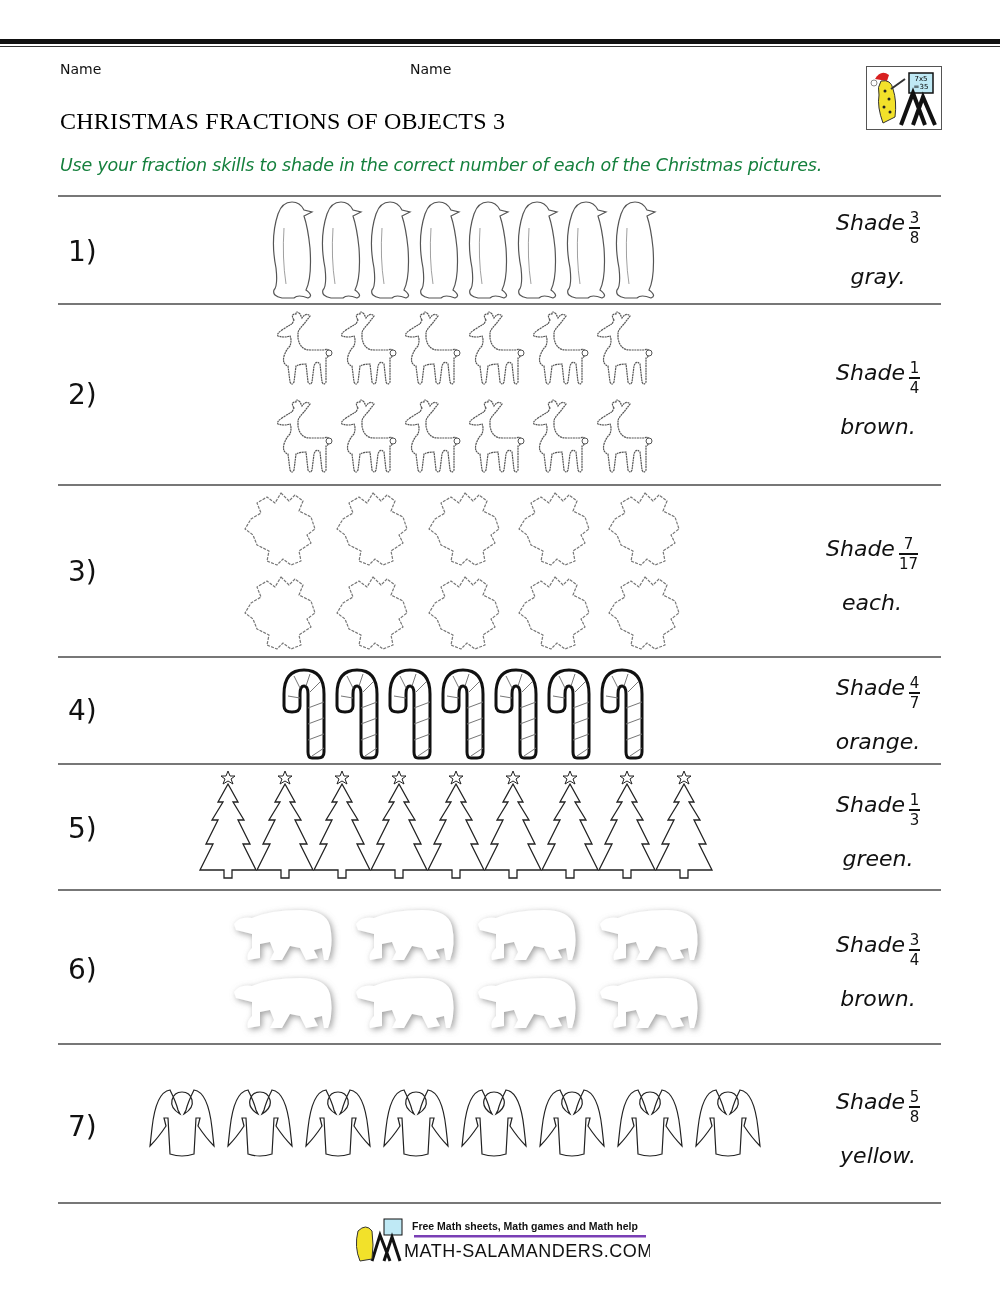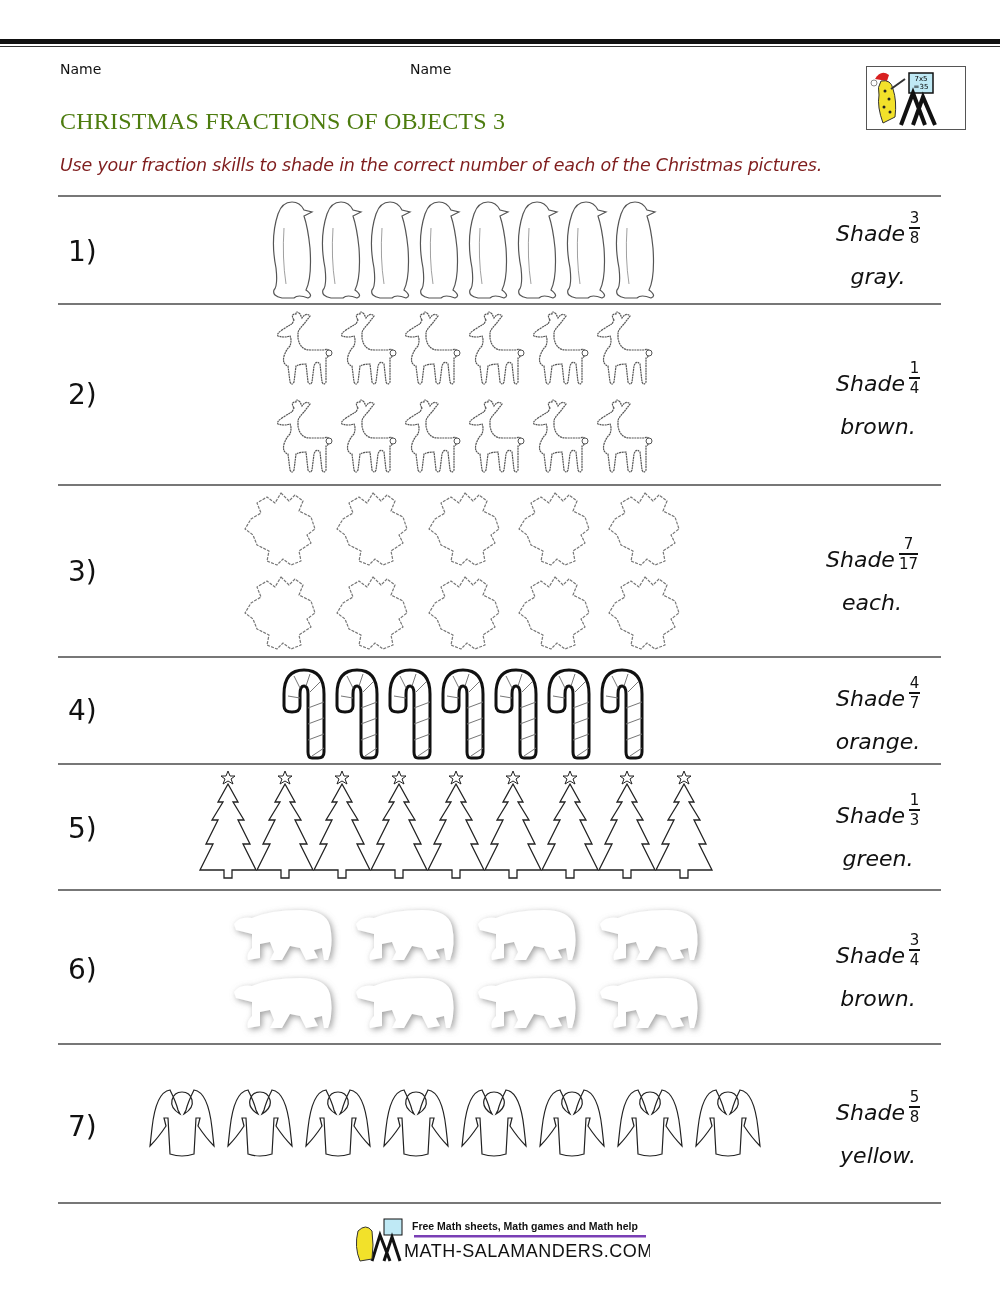--- a/index.html
+++ b/index.html
@@ -1,27 +1,27 @@
 <!DOCTYPE html>
 <html><head>
 <meta charset="utf-8">
 <style>
   * { box-sizing: border-box; margin: 0; padding: 0; }
   html, body { width: 1000px; height: 1294px; background: #ffffff; overflow: hidden; }
   body { position: relative; font-family: "Liberation Sans", sans-serif; color: #111; }
   .topline-thick { position: absolute; left: 0; top: 39px; width: 1000px; height: 5px; background: #111; }
   .topline-thin { position: absolute; left: 0; top: 46px; width: 1000px; height: 1px; background: #333; }
   .lbl { position: absolute; top: 61px; font-size: 14px; font-family: "DejaVu Sans", sans-serif; }
-  .logo-box { position: absolute; left: 866px; top: 66px; width: 100px; height: 64px; border: 1px solid #555; background: #fff; }
-  .title { position: absolute; left: 60px; top: 108px; font-family: "Liberation Serif", serif; font-size: 24px; color: #4d7c0f; letter-spacing: 0.2px; text-align: center; }
-  .instr { position: absolute; left: 60px; top: 155px; font-family: "DejaVu Sans", sans-serif; font-style: italic; font-size: 17.5px; color: #7f1d1d; letter-spacing: -0.2px; }
+  .logo-box { position: absolute; left: 866px; top: 66px; width: 76px; height: 64px; border: 1px solid #555; background: #fff; }
+  .title { position: absolute; left: 60px; top: 108px; font-family: "Liberation Serif", serif; font-size: 24px; color: #000000; letter-spacing: 0.2px; text-align: center; }
+  .instr { position: absolute; left: 60px; top: 155px; font-family: "DejaVu Sans", sans-serif; font-style: italic; font-size: 17.5px; color: #15803d; letter-spacing: -0.2px; }
   .hr { position: absolute; left: 58px; width: 883px; height: 1.5px; background: #777; }
   .qnum { position: absolute; left: 10px; font-size: 28px; font-family: "DejaVu Sans", sans-serif; }
   .instr-block { position: absolute; left: 748px; width: 140px; text-align: center; font-family: "DejaVu Sans", sans-serif; font-style: italic; font-size: 22px; }
-  .shade-line { display: flex; justify-content: center; align-items: flex-end; gap: 4px; }
+  .shade-line { display: flex; justify-content: center; align-items: flex-start; gap: 4px; }
   .frac { display: inline-flex; flex-direction: column; align-items: center; font-style: normal; font-size: 15px; line-height: 16px; }
   .frac .bar { width: 100%; min-width: 11px; height: 1.5px; background: #111; margin: 1px 0; }
   .color-word { margin-top: 18px; }
   .pics { position: absolute; display: flex; }
   svg { display: block; }
   .footer { position: absolute; left: 350px; top: 1215px; width: 300px; height: 50px; }
 </style>
 </head>
 <body>
 

